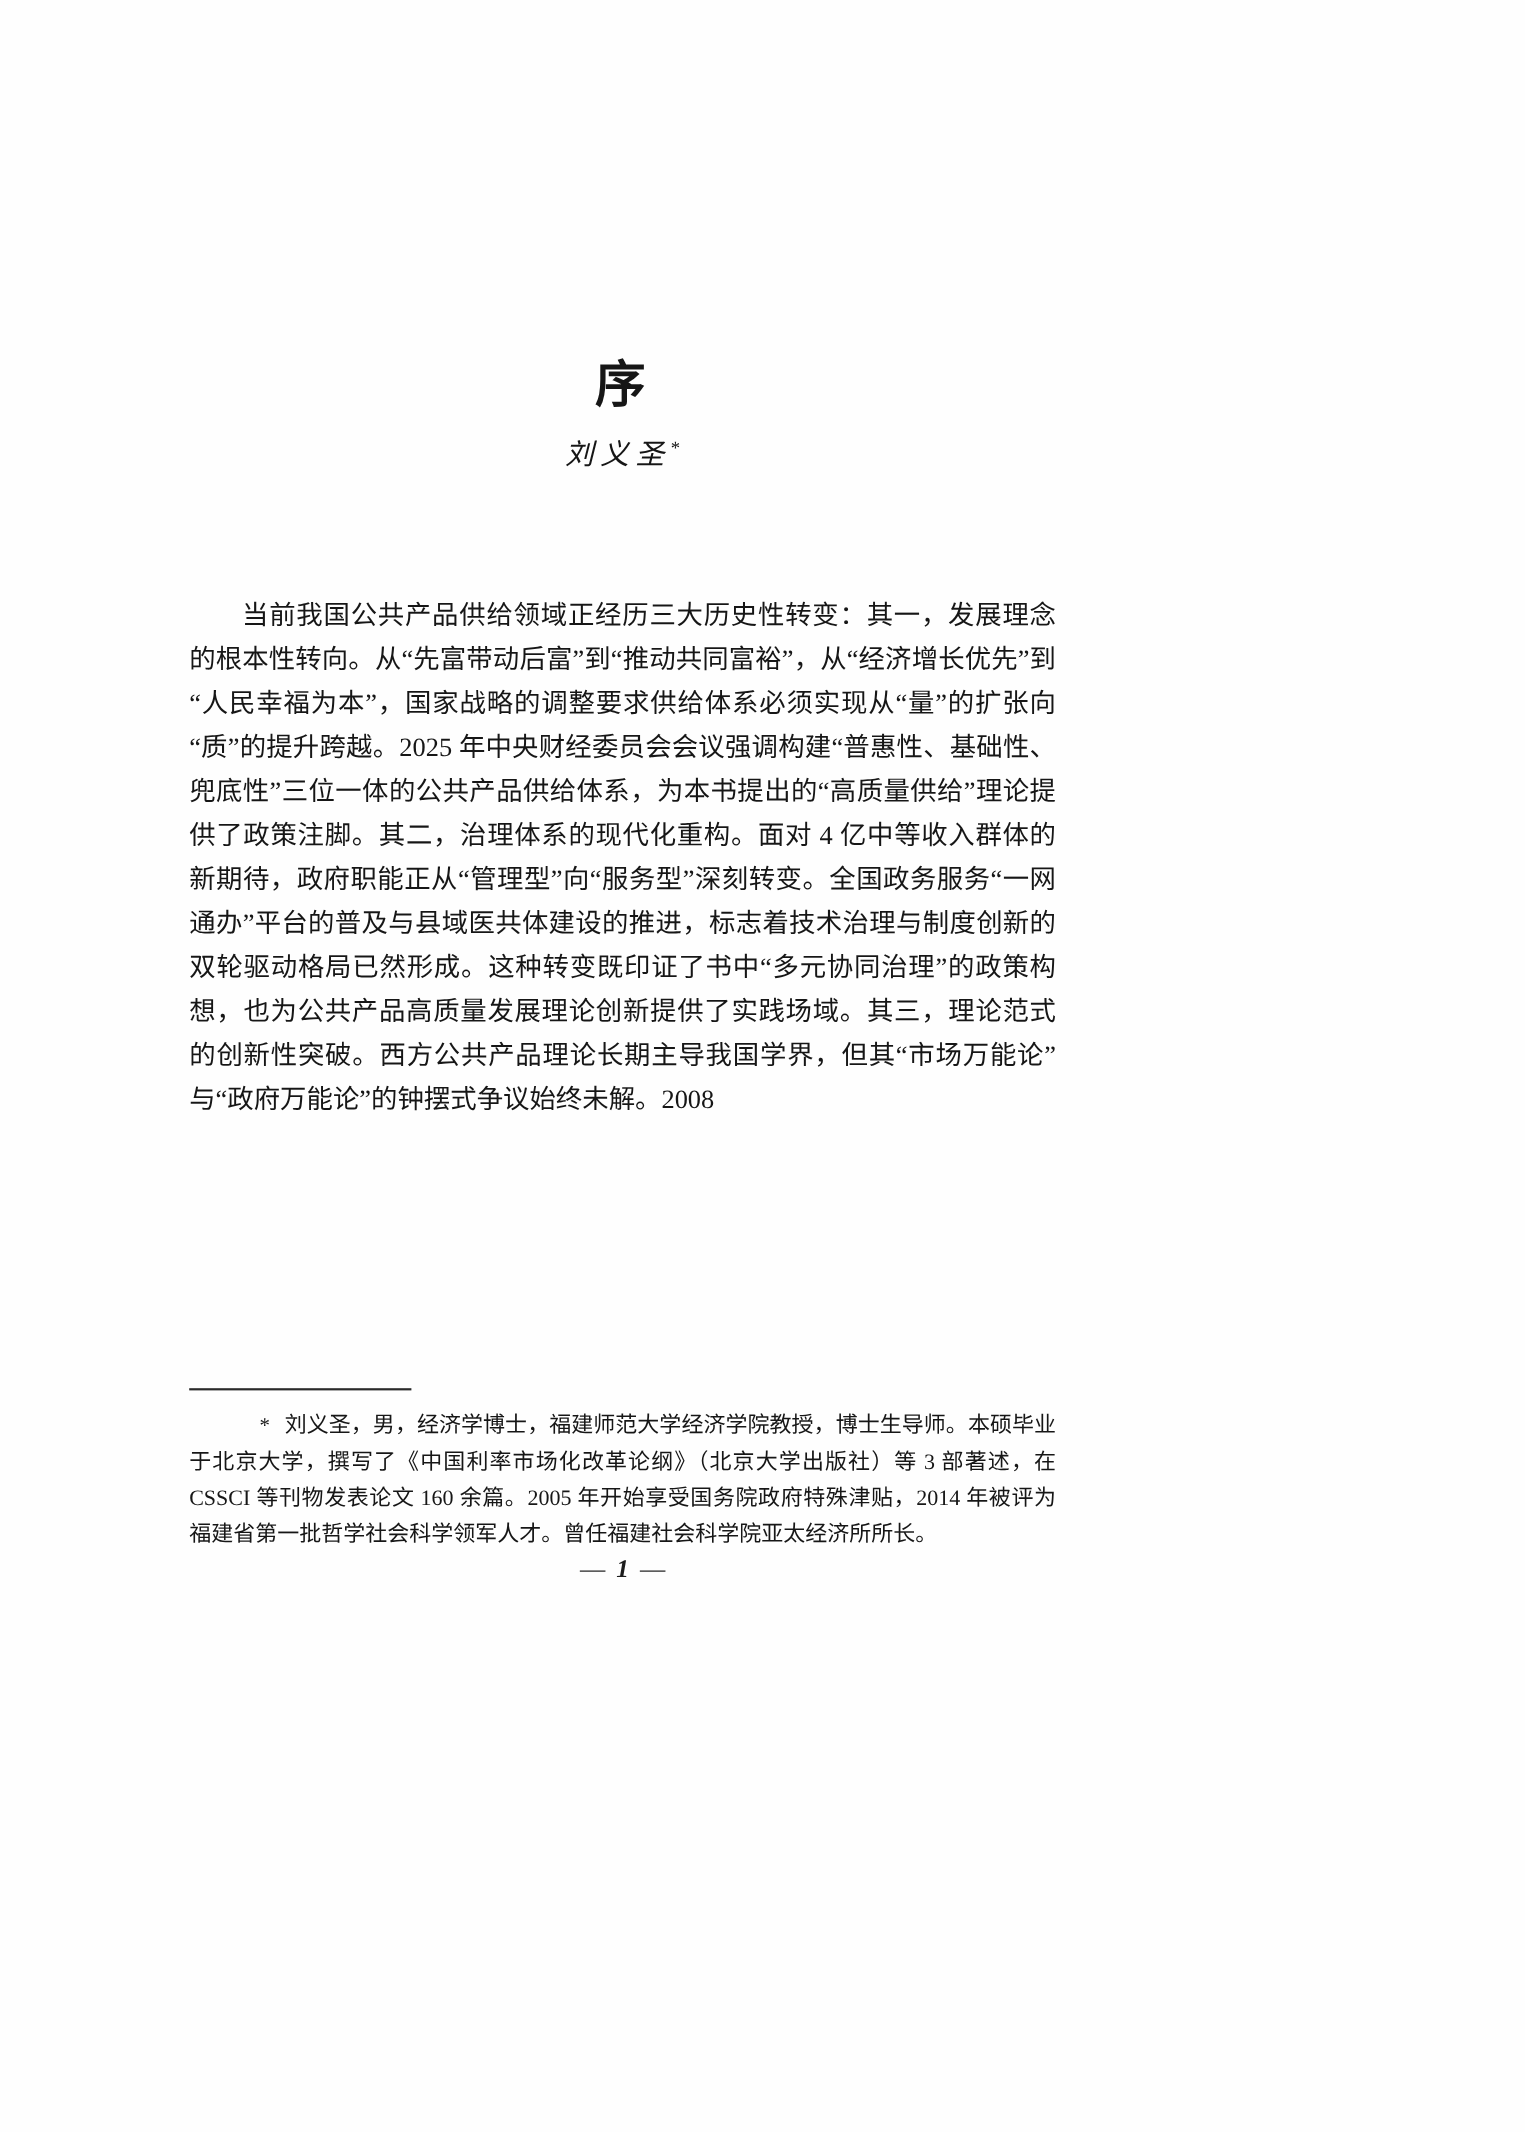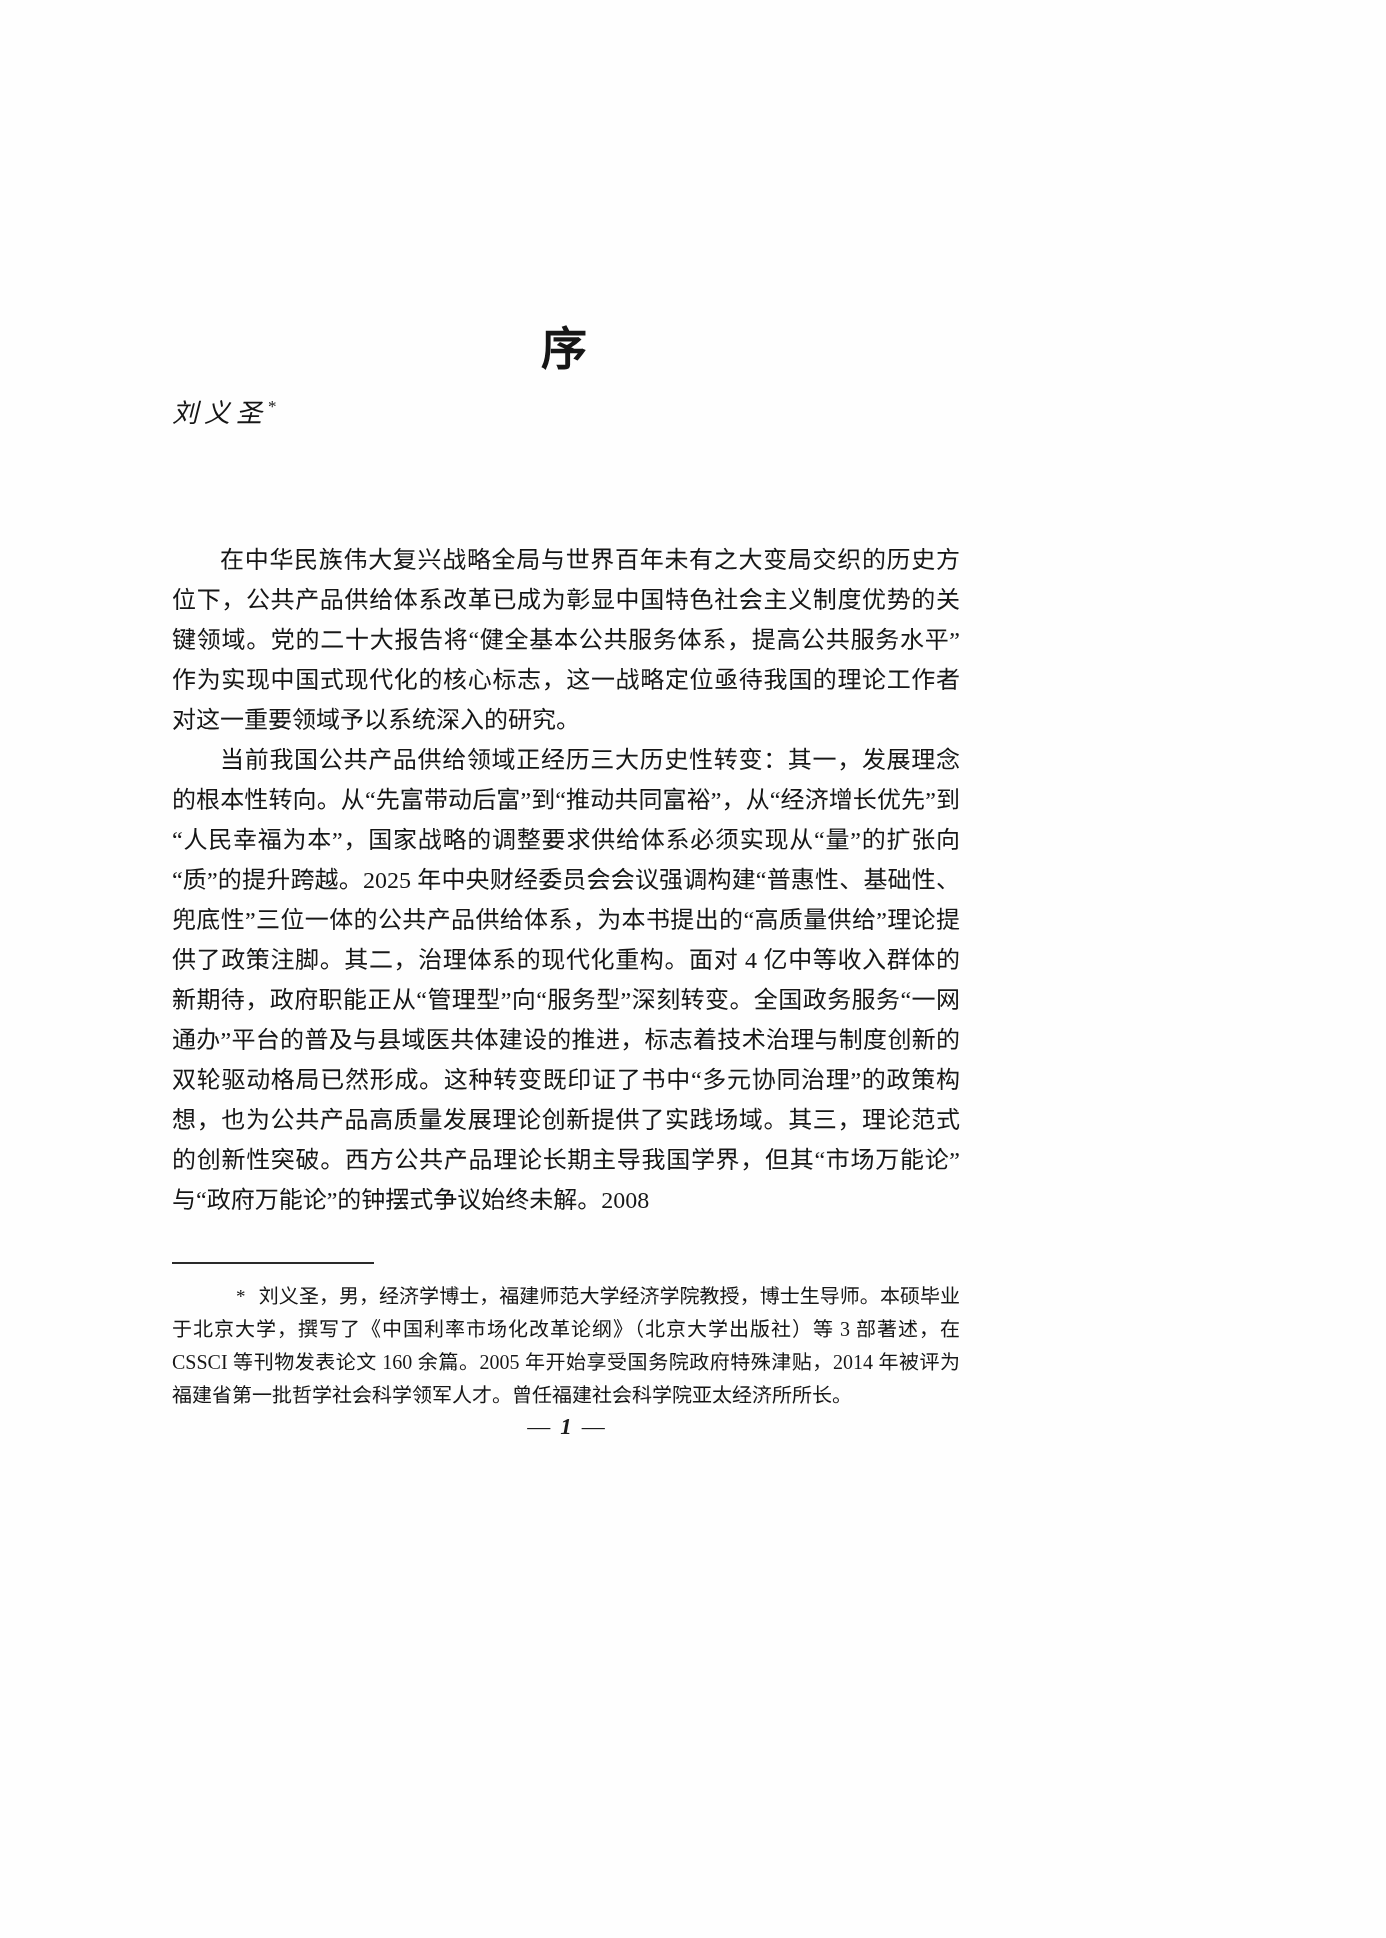--- a/index.html
+++ b/index.html
@@ -25,21 +25,21 @@
       top: 322px;
       text-align: center;
       font-size: 46px;
       font-weight: 700;
       letter-spacing: 4px;
       line-height: 1.2;
       margin: 0;
     }
     .author-line {
       top: 392px;
-      text-align: left;
+      text-align: center;
       font-size: 26px;
       font-style: italic;
       letter-spacing: 6px;
     }
     .author-line sup {
       font-size: 17px;
       font-style: normal;
       letter-spacing: 0;
       vertical-align: super;
       line-height: 0;
@@ -99,21 +99,20 @@
 
 <div class="page">
 
   <h1 class="content-col title">序</h1>
 
   <div class="content-col author-line">
     <span>刘义圣</span><sup>*</sup>
   </div>
 
   <div class="content-col body-text">
-    <p>在中华民族伟大复兴战略全局与世界百年未有之大变局交织的历史方位下，公共产品供给体系改革已成为彰显中国特色社会主义制度优势的关键领域。党的二十大报告将“健全基本公共服务体系，提高公共服务水平”作为实现中国式现代化的核心标志，这一战略定位亟待我国的理论工作者对这一重要领域予以系统深入的研究。</p>
     <p>当前我国公共产品供给领域正经历三大历史性转变：其一，发展理念的根本性转向。从“先富带动后富”到“推动共同富裕”，从“经济增长优先”到“人民幸福为本”，国家战略的调整要求供给体系必须实现从“量”的扩张向“质”的提升跨越。2025 年中央财经委员会会议强调构建“普惠性、基础性、兜底性”三位一体的公共产品供给体系，为本书提出的“高质量供给”理论提供了政策注脚。其二，治理体系的现代化重构。面对 4 亿中等收入群体的新期待，政府职能正从“管理型”向“服务型”深刻转变。全国政务服务“一网通办”平台的普及与县域医共体建设的推进，标志着技术治理与制度创新的双轮驱动格局已然形成。这种转变既印证了书中“多元协同治理”的政策构想，也为公共产品高质量发展理论创新提供了实践场域。其三，理论范式的创新性突破。西方公共产品理论长期主导我国学界，但其“市场万能论”与“政府万能论”的钟摆式争议始终未解。2008</p>
   </div>
 
   <div class="footnote-rule"></div>
 
   <div class="content-col footnote">
     <p>
       <span class="fn-marker">*</span><span>刘义圣，男，经济学博士，福建师范大学经济学院教授，博士生导师。本硕毕业于北京大学，撰写了《中国利率市场化改革论纲》（北京大学出版社）等 3 部著述，在 CSSCI 等刊物发表论文 160 余篇。2005 年开始享受国务院政府特殊津贴，2014 年被评为福建省第一批哲学社会科学领军人才。曾任福建社会科学院亚太经济所所长。</span>
     </p>
   </div>

